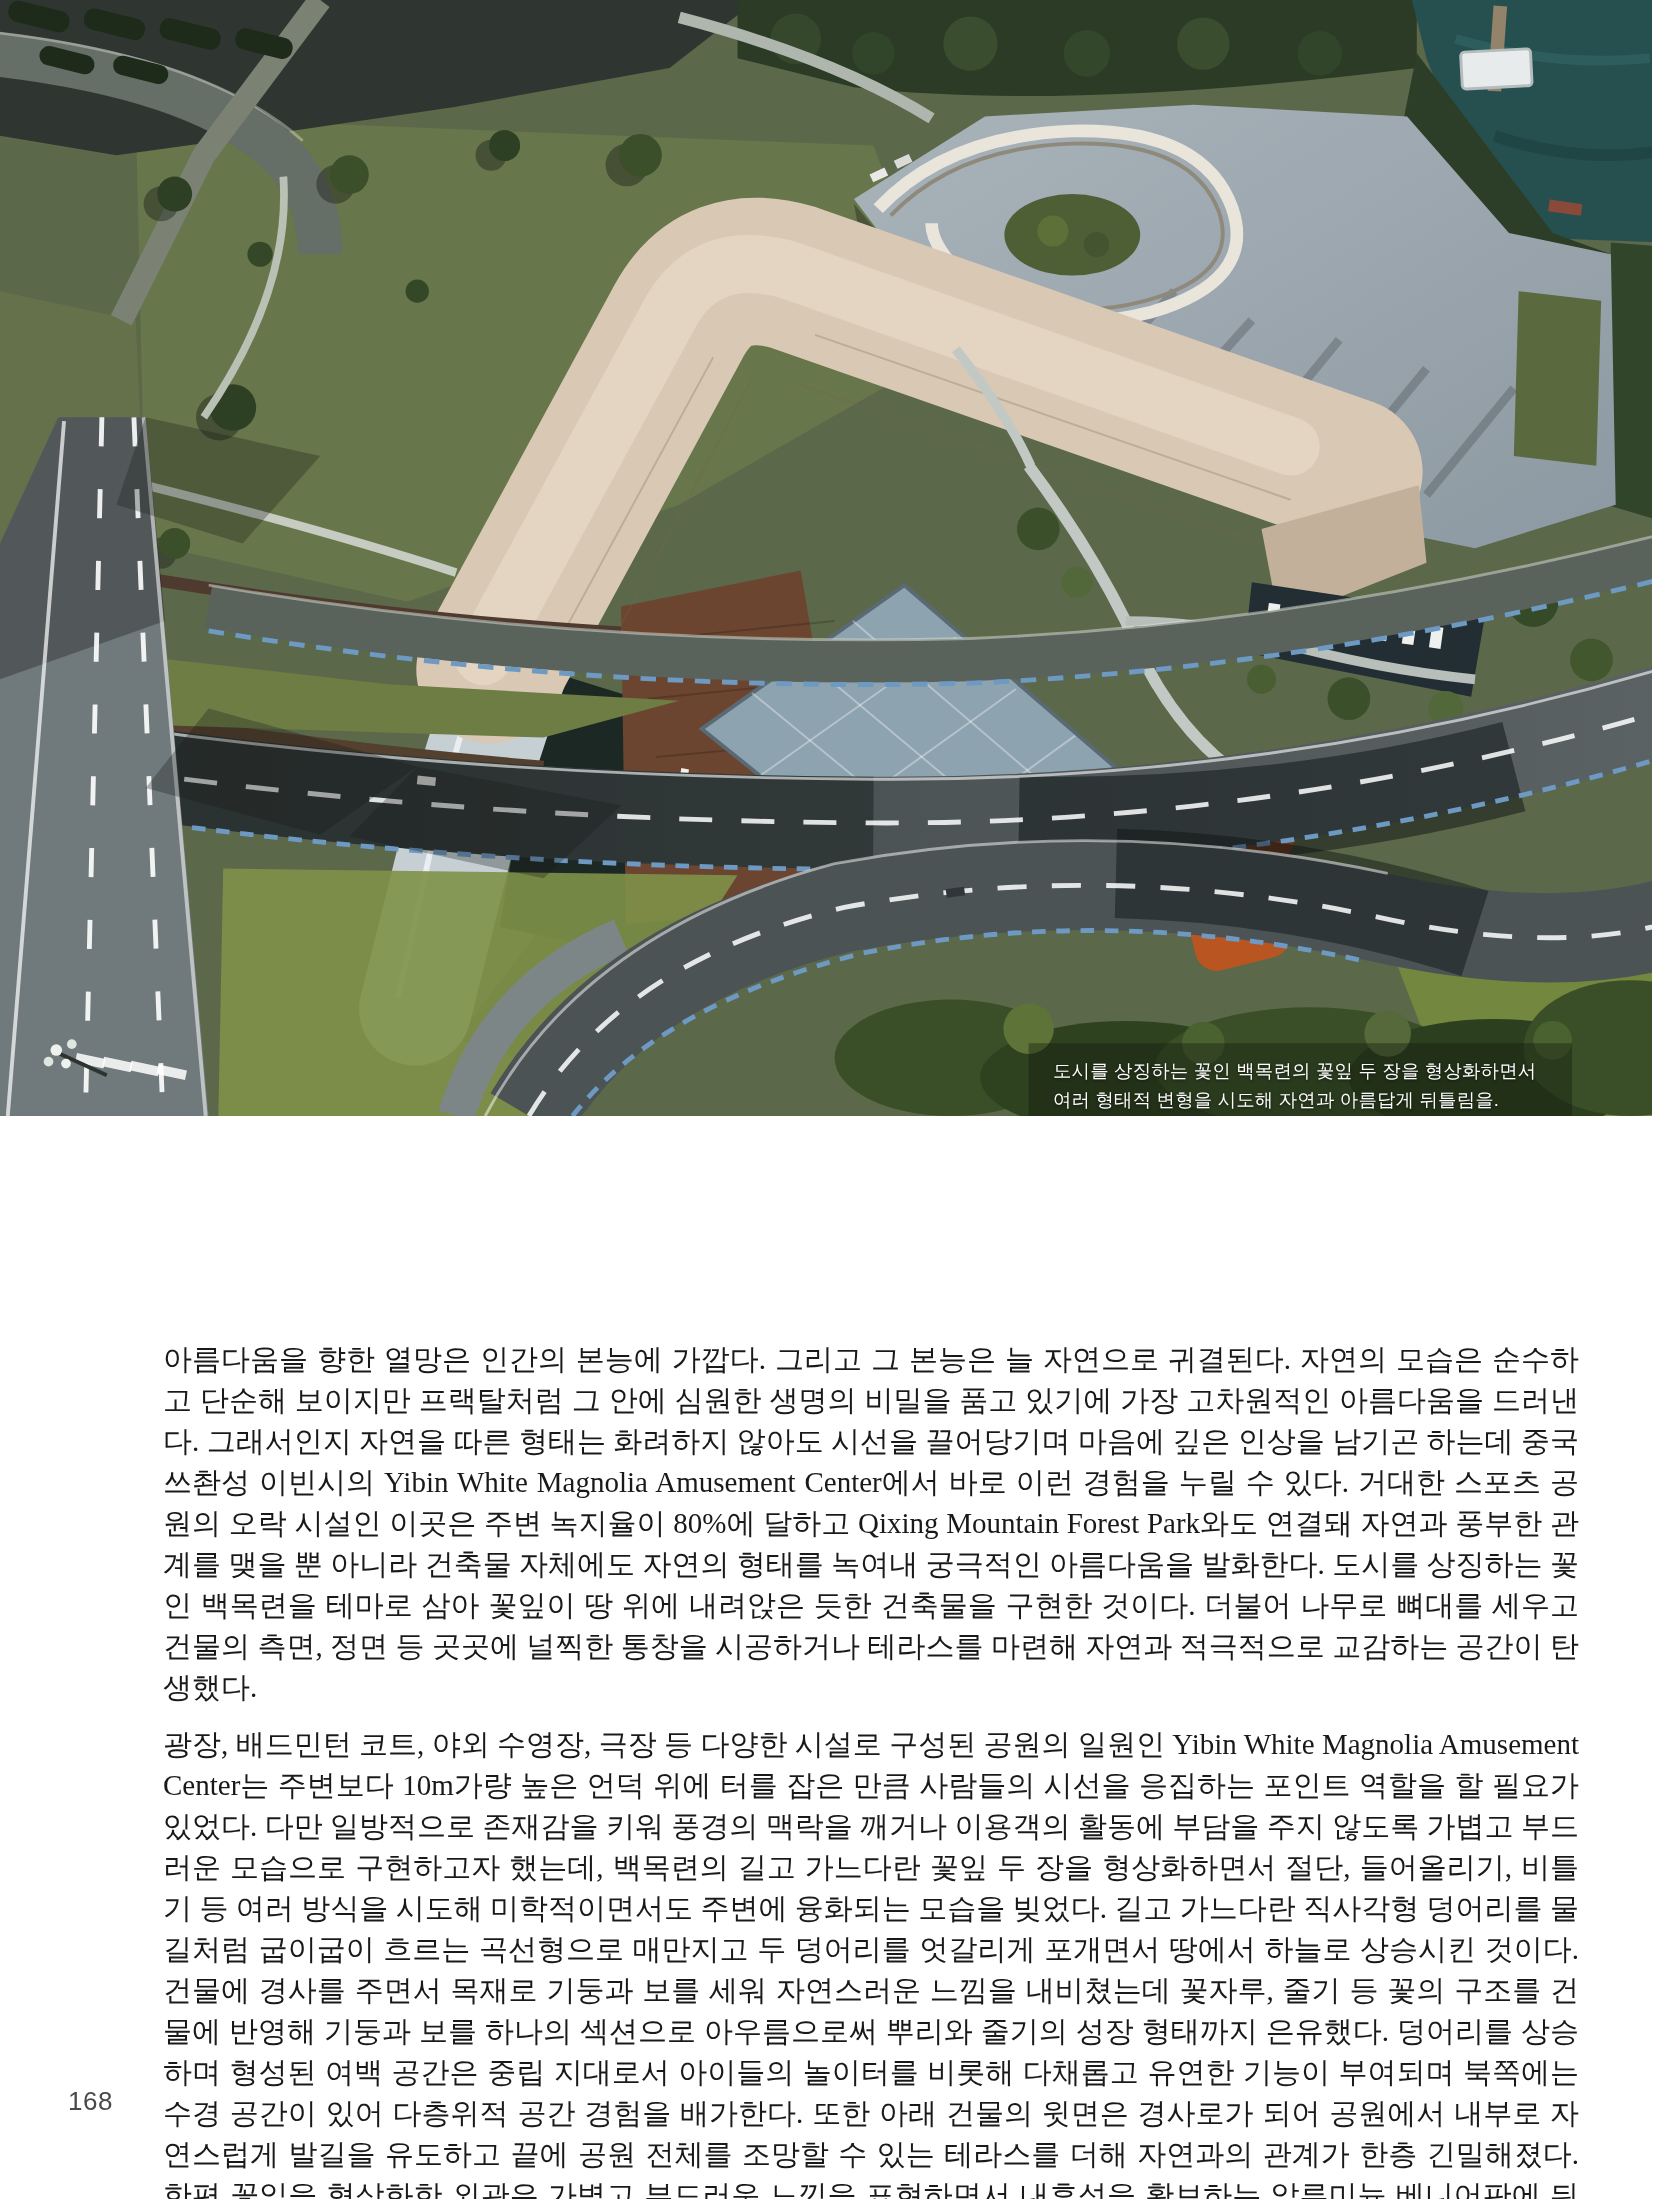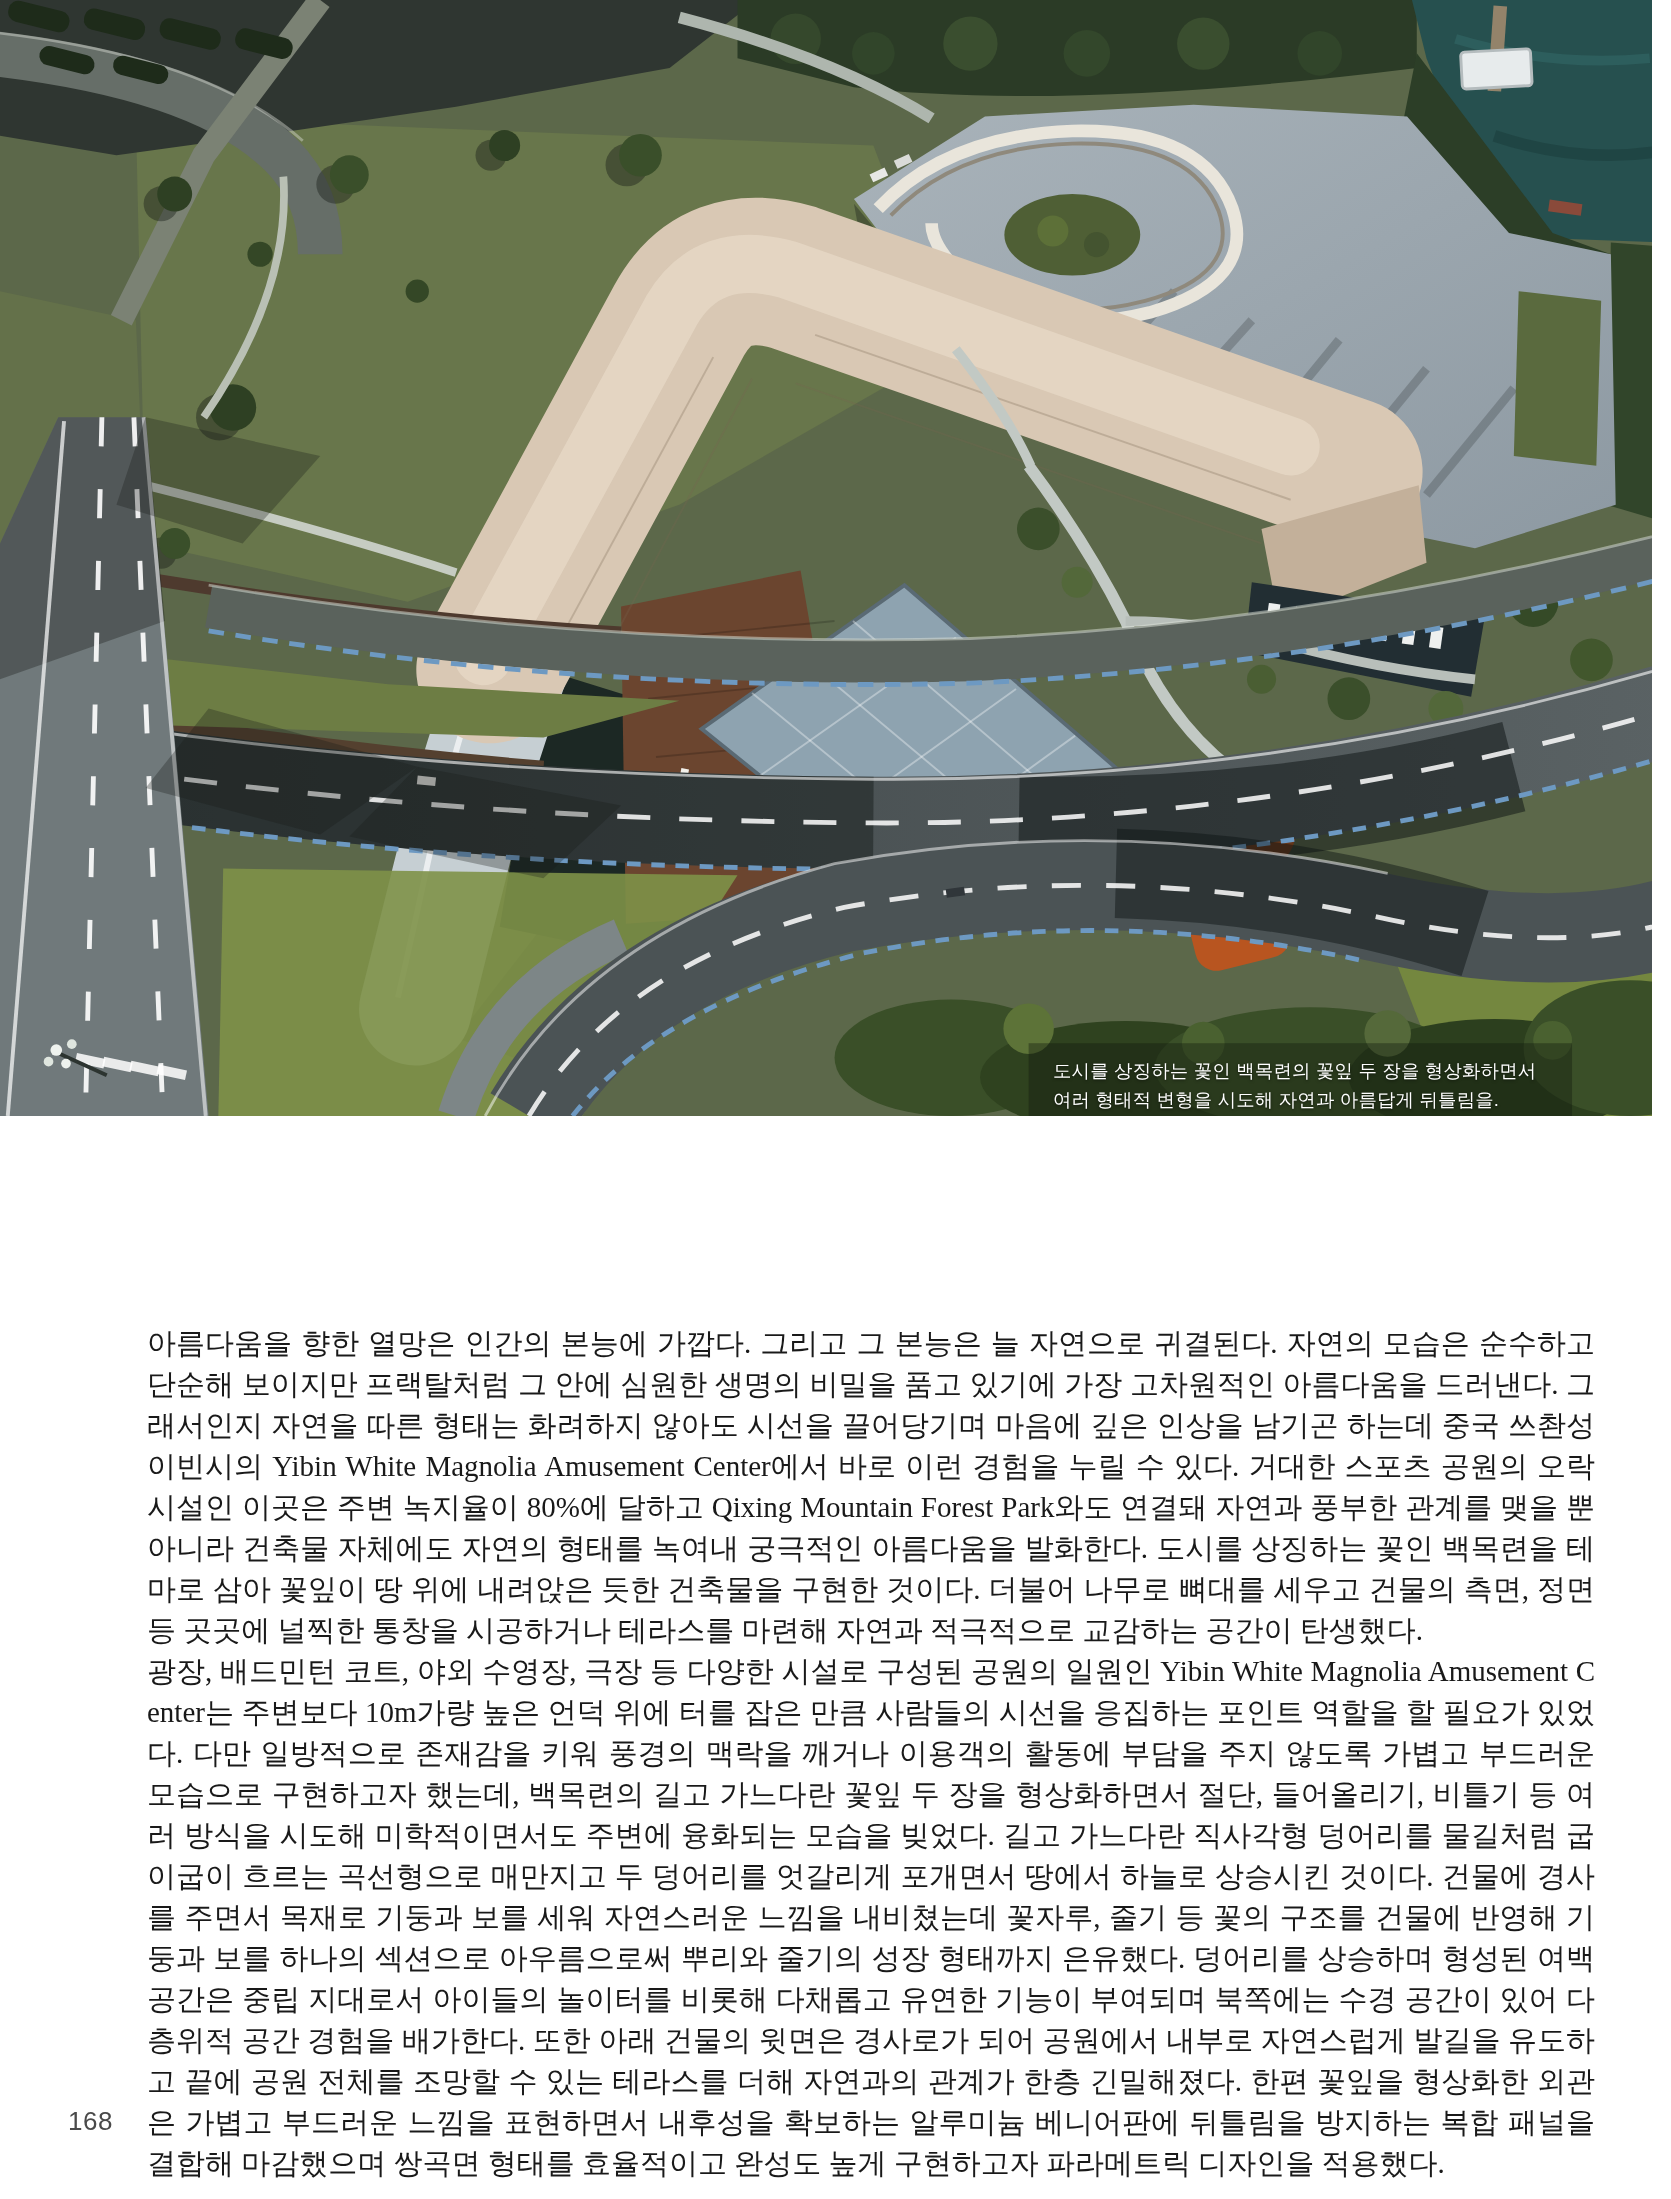--- a/index.html
+++ b/index.html
@@ -20,27 +20,27 @@
     text-shadow:0 1px 2.9px rgba(0,0,0,.55);
     letter-spacing:0.2px;
   }
 
   
   .article{
     position:absolute;left:147px;top:1323px;width:1448px;
     font-size:29px;line-height:41px;color:#191919;
     text-align:justify;word-break:break-all;
   }
-  .article p{margin:0;padding:0;}
+  .article p{margin:16px;padding:0;}
 
   
   .folio{
     position:absolute;left:68px;top:2086px;
     font-family:"Liberation Sans","DejaVu Sans",sans-serif;
-    font-size:26px;color:#4a4a4a;letter-spacing:0.5px;margin-top:20px;
+    font-size:26px;color:#4a4a4a;letter-spacing:0.5px;
   }
 </style>
 </head>
 <body>
 
 <div class="page">
 
   <div class="photo">
     <svg viewBox="0 0 1723 1150" preserveAspectRatio="none">
       <defs>

